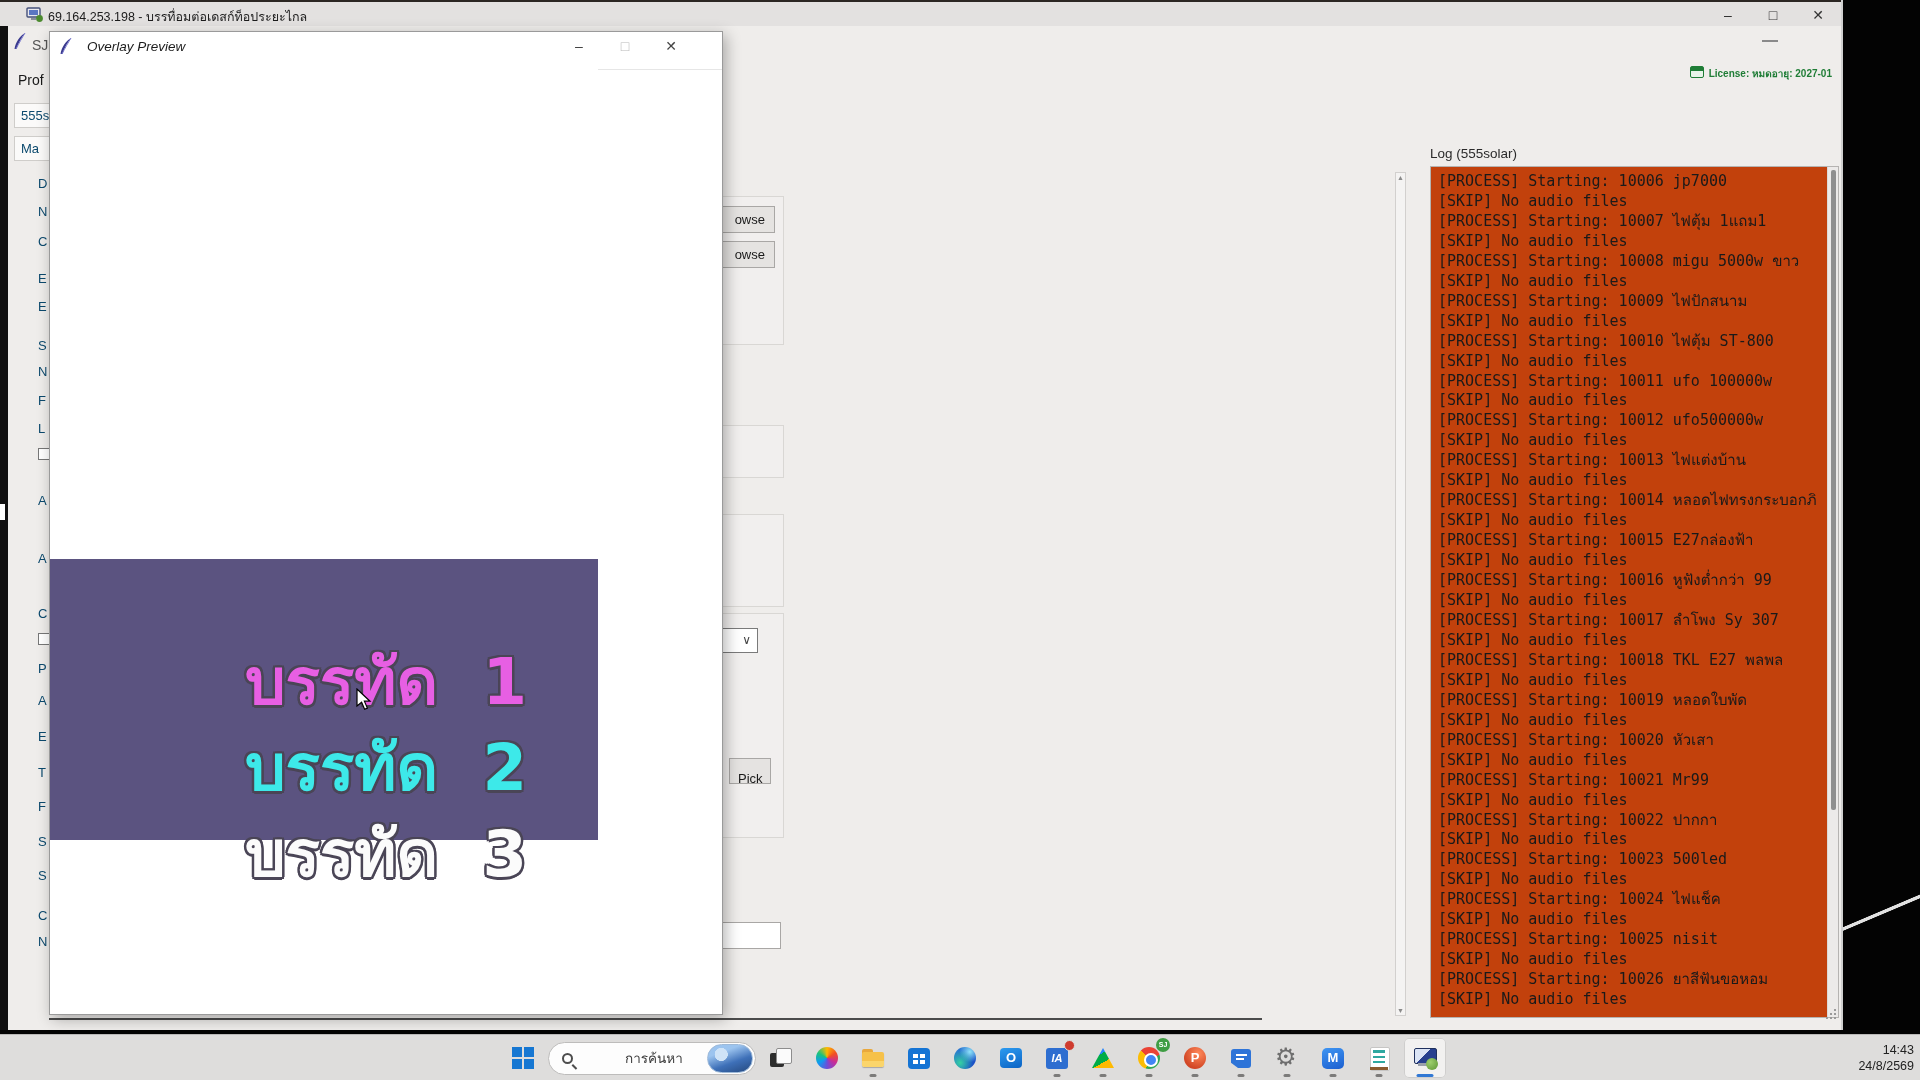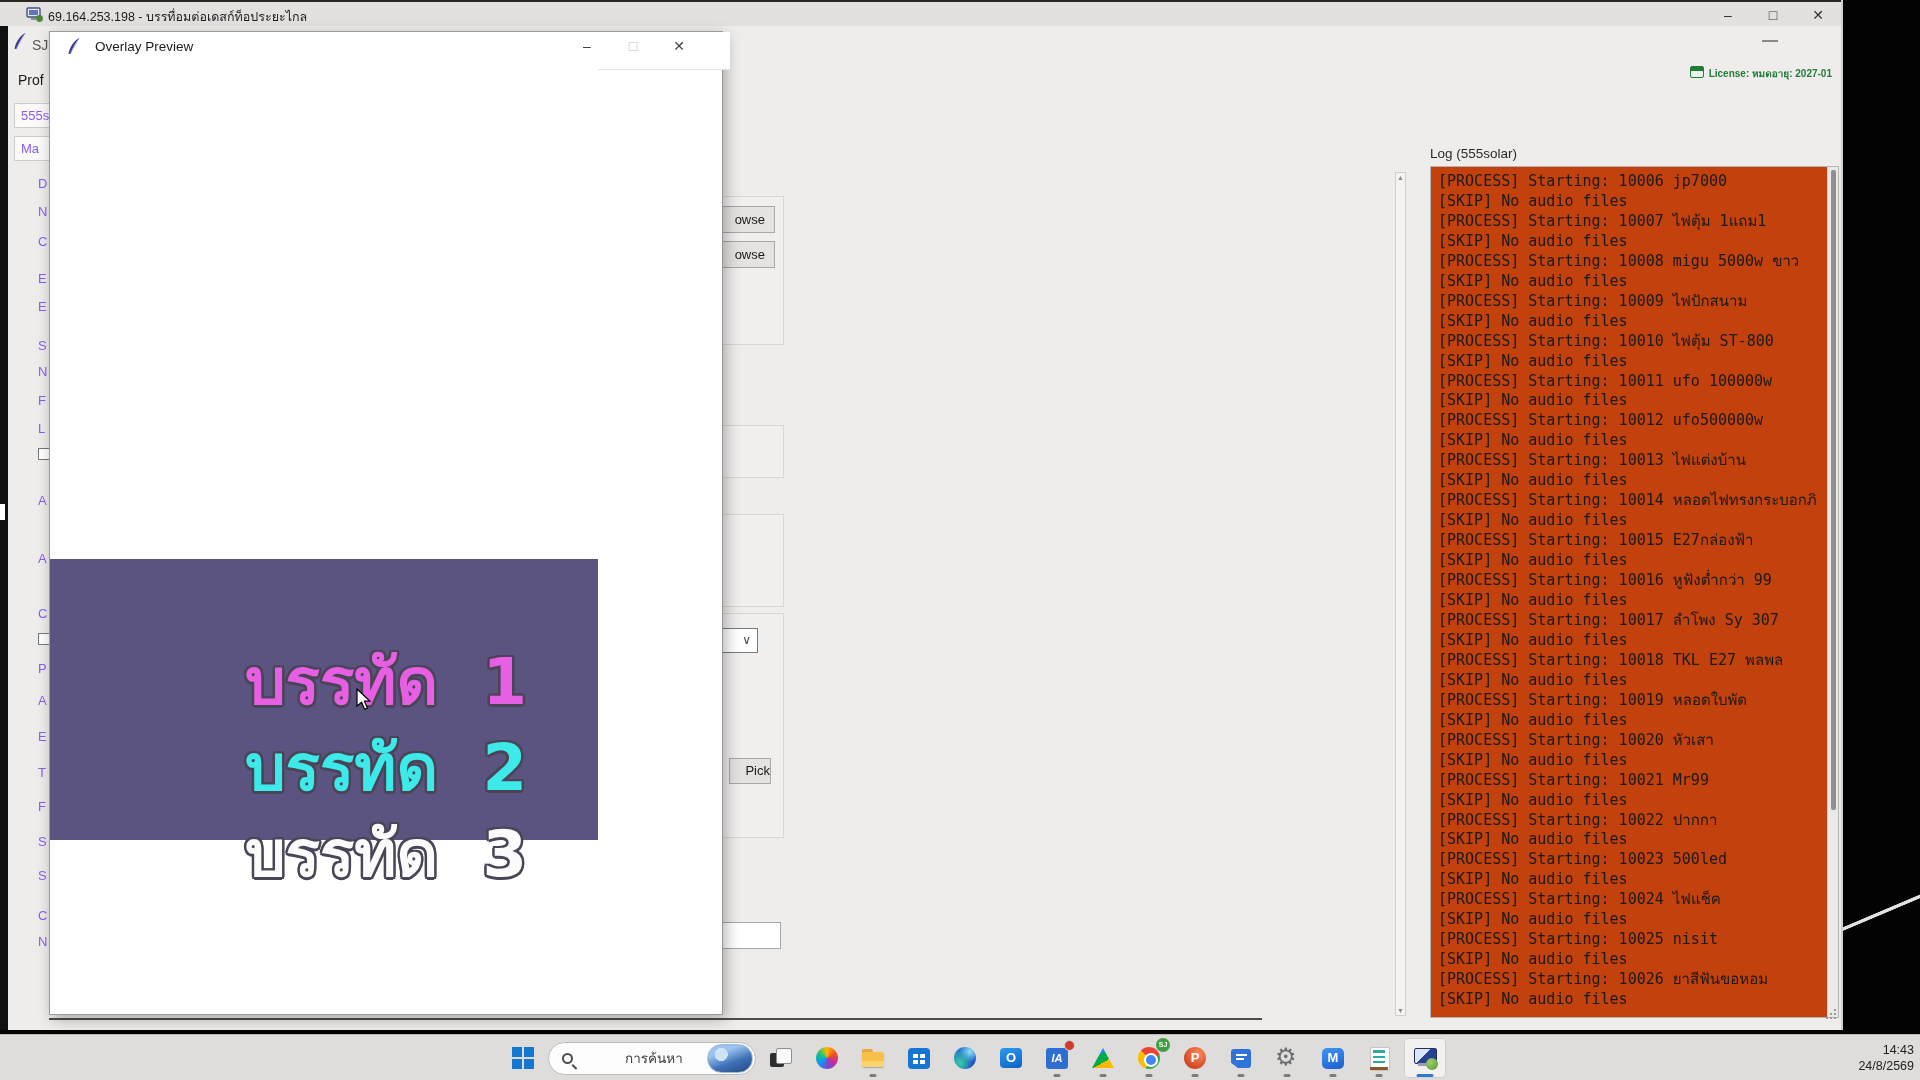--- a/index.html
+++ b/index.html
@@ -25,38 +25,38 @@
   #session{left:0;top:26px;width:1841px;height:1004px;background:#efedeb;overflow:hidden;}
   .sess-black-edge{left:0;top:0;width:8px;height:1004px;background:#101010;}
   .sess-notch{left:0;top:478px;width:5px;height:16px;background:#fff;}
   .app-feather{left:12px;top:6px;width:15px;height:20px;}
   #app-title-frag{left:32px;top:11px;font-size:14px;color:#555;}
   #app-min-dash{left:1762px;top:14px;width:16px;border-top:2px solid #8a8a8a;}
   #license{left:1280px;top:40px;width:552px;text-align:right;font-size:10px;font-weight:bold;color:#1f7d36;white-space:nowrap;overflow:hidden;}
   .lic-ico{display:inline-block;width:14px;height:12px;border:1.5px solid #1f7d36;border-radius:2px;vertical-align:-1px;margin-right:5px;background:linear-gradient(#1f7d36 0 4px,#e8f4ea 4px);}
 
   
-  .frag{position:absolute;left:18px;font-size:13px;color:#8b5cf6;white-space:nowrap;}
+  .frag{position:absolute;left:18px;font-size:13px;color:#0c4a6e;white-space:nowrap;}
   .frag.tab{left:14px;width:40px;background:#fbfaf9;border:1px solid #cfcdca;border-right:none;padding:4px 0 4px 6px;font-size:13px;}
   .frag.cb{left:38px;width:12px;height:12px;background:#fff;border:1px solid #777;}
   .frag.lead{font-size:14px;color:#1a1a1a;}
   .frag.letter{left:38px;}
 
   
   .gbox{border:1px solid #d9d7d4;background:#f1efee;}
   #gbox-a{left:560px;top:170px;width:224px;height:149px;}
   #gbox-b{left:560px;top:399px;width:224px;height:53px;}
   #gbox-c{left:560px;top:488px;width:224px;height:93px;}
   #gbox-d{left:560px;top:587px;width:224px;height:225px;}
   .btn{background:#e5e3e1;border:1px solid #a9a7a5;font-size:13px;color:#1a1a1a;text-align:right;padding-right:9px;}
   #browse1{left:656px;top:180px;width:119px;height:27px;line-height:25px;}
   #browse2{left:656px;top:215px;width:119px;height:27px;line-height:25px;}
   #combo{left:648px;top:602px;width:110px;height:25px;background:#fff;border:1px solid #7a7a7a;}
   #combo .chev{position:absolute;right:6px;top:4px;font-size:12px;color:#444;}
-  #pick{left:729px;top:732px;width:42px;height:26px;line-height:24px;text-align:right;padding:0;}
+  #pick{left:729px;top:732px;width:42px;height:26px;line-height:24px;text-align:left;padding:8px;}
   #field-e{left:660px;top:896px;width:121px;height:27px;background:#fff;border:1px solid #a9a7a5;}
 
   
   #main-vscroll{left:1395px;top:146px;width:11px;height:844px;background:#f4f3f2;border:1px solid #d2d0ce;}
   #main-vscroll .ar{position:absolute;left:1px;width:7px;text-align:center;font-size:7px;color:#8a8a8a;}
 
   
   #log-title{left:1430px;top:120px;font-size:13.5px;color:#2b2b2b;}
   #log-box{left:1430px;top:140px;width:409px;height:852px;background:#c2410c;border:1px solid #b5b3b1;overflow:hidden;}
   #log-output{position:absolute;left:0;top:0;width:396px;height:100%;padding:5px 0 0 7px;
@@ -64,21 +64,21 @@
     color:#1a1a1a;white-space:pre;overflow:hidden;}
   #log-vscroll{position:absolute;right:0;top:0;width:11px;height:100%;background:#eceae9;border-left:1px solid #dcdad8;}
   #log-thumb{position:absolute;left:3px;top:3px;width:5px;height:640px;background:#8f8f8f;border-radius:2px;}
   #grip{left:1826px;top:982px;width:12px;height:12px;}
   #grip i{position:absolute;width:2px;height:2px;background:#9a9a9a;box-shadow:4px 0 #9a9a9a,8px 0 #9a9a9a,4px -4px #9a9a9a,8px -4px #9a9a9a,8px -8px #9a9a9a;left:0;top:9px;}
   #hline{left:49px;top:992px;width:1213px;border-top:2px solid #4c4c4c;}
 
   
   #overlay-win{left:49px;top:31px;width:674px;height:984px;background:#fff;border:1px solid #9a9a9a;
     box-shadow:3px 4px 14px rgba(0,0,0,.3);}
-  #ovl-titlebar{position:absolute;left:8px;top:0;width:100%;height:38px;background:#fff;border-bottom:1px solid #e6e6e6;}
+  #ovl-titlebar{position:absolute;left:0;top:0;width:100%;height:38px;background:#fff;border-bottom:1px solid #e6e6e6;font-style:italic;}
   .ovl-feather{position:absolute;left:8px;top:5px;width:15px;height:20px;}
   #ovl-title{position:absolute;left:37px;top:7px;font-size:13.5px;color:#1c1c1c;}
   .ovl-btn{position:absolute;top:0px;width:42px;height:30px;text-align:center;line-height:29px;font-size:14px;color:#444;}
   #ovl-min{left:508px;} #ovl-max{left:554px;color:#b9b9b9;} #ovl-close{left:600px;}
   #ovl-canvas{position:absolute;left:0;top:30px;width:548px;height:952px;background:#fff;overflow:hidden;}
   #ovl-band{position:absolute;left:0;top:497px;width:672px;height:281px;}
   #ovl-lines{position:absolute;left:0;top:577px;width:672px;text-align:center;
     font-family:"DejaVu Sans","Liberation Sans",sans-serif;font-weight:bold;font-size:64px;line-height:86px;white-space:pre;}
 
   

